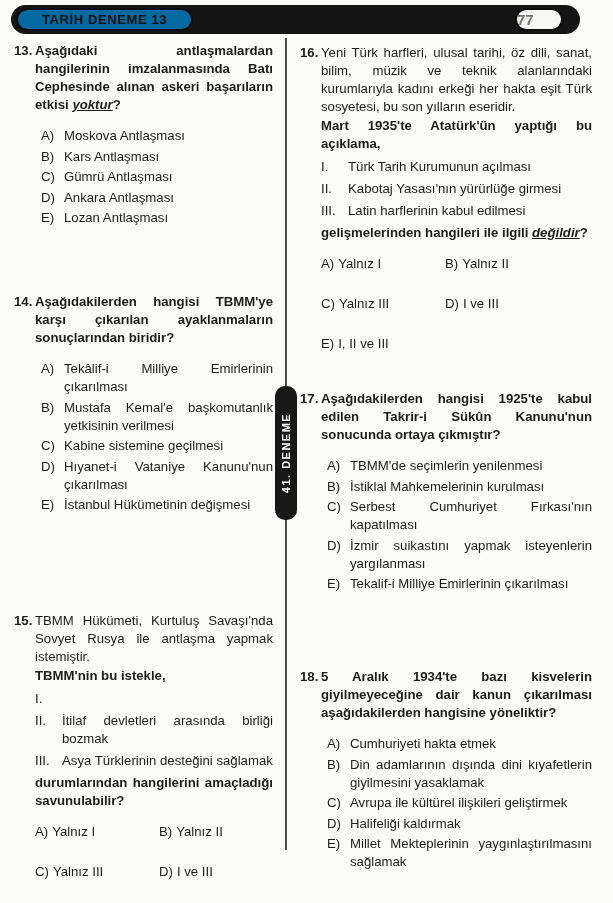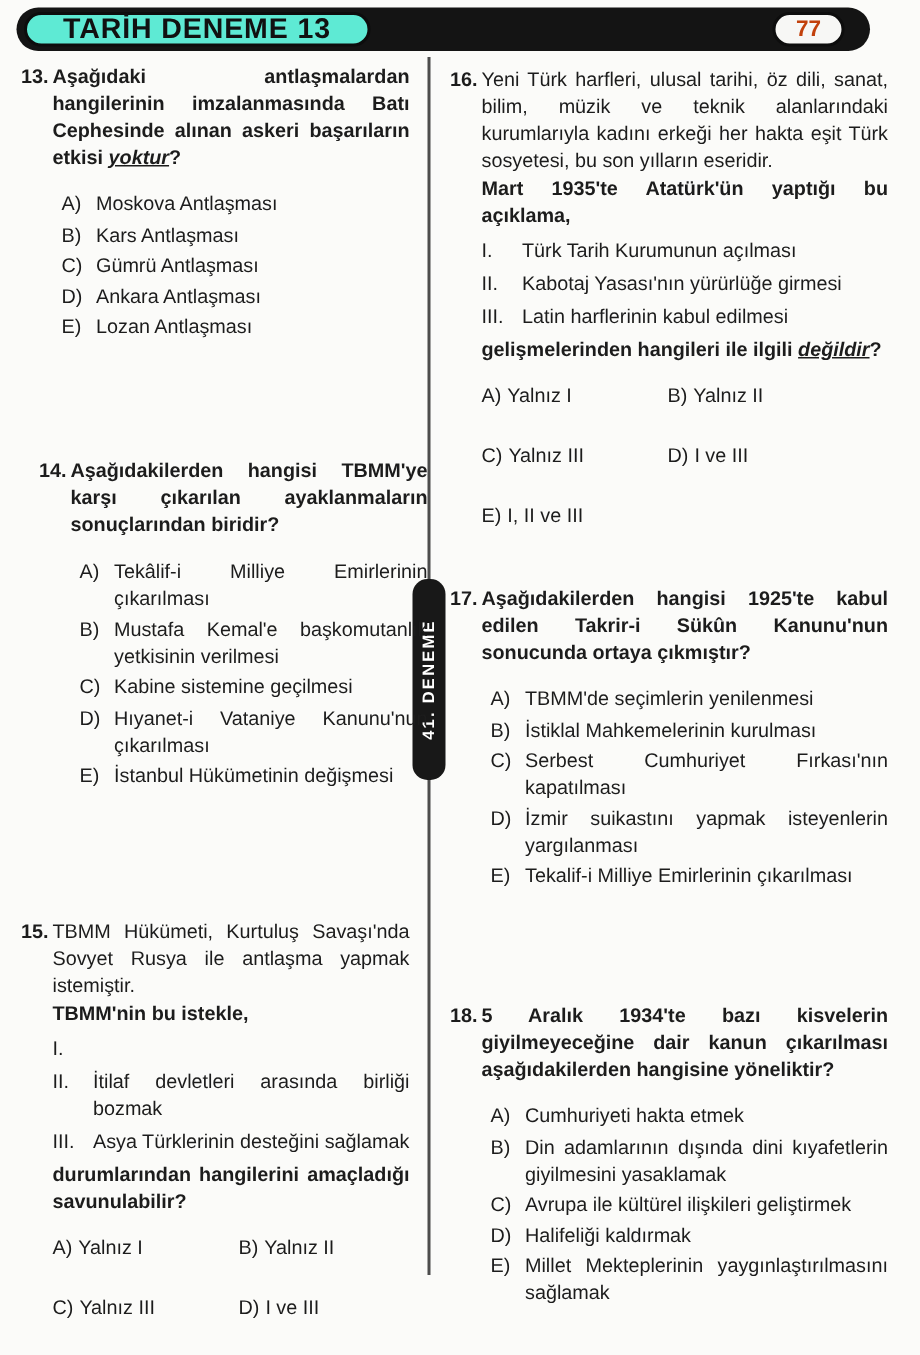--- a/index.html
+++ b/index.html
@@ -12,29 +12,29 @@
     font-size:13.2px;
     overflow:hidden;
   }
   
   .header-bar {
     position:absolute; left:11px; top:5px; width:569px; height:29px;
     background:#141414; border-radius:15px;
   }
   .title-pill {
     position:absolute; left:5px; top:3px; height:23px;
-    background:#5eead4; border:2px solid #0d0d0d; border-radius:13px;
+    background:#0369a1; border:2px solid #0d0d0d; border-radius:13px;
     display:flex; align-items:center; padding:0 24px;
-    font-weight:bold; font-size:19px; letter-spacing:0.6px; color:#111;
+    font-weight:bold; font-size:13px; letter-spacing:0.6px; color:#111;
   }
   .page-pill {
     position:absolute; right:17px; top:3px; height:23px; min-width:48px;
     background:#f7f7f5; border:2px solid #0d0d0d; border-radius:13px;
-    display:flex; align-items:center; justify-content:center;
-    font-weight:bold; font-size:15px; color:#c2410c;
+    display:flex; align-items:center; justify-content:flex-start;
+    font-weight:bold; font-size:15px; color:#737373;
   }
   
   .divider {
     position:absolute; left:285px; top:38px; width:2px; height:812px;
     background:#4d4d4d;
   }
   .side-banner {
     position:absolute; left:275px; top:386px; width:22px; height:134px;
     background:#181818; border-radius:10px;
     display:flex; align-items:center; justify-content:center;
@@ -105,21 +105,21 @@
           <span class="ot">Ankara Antlaşması</span>
         </div>
       <div class="opt">
           <span class="ol">E)</span>
           <span class="ot">Lozan Antlaşması</span>
         </div>
     </div>
   </div>
 </section>
 
-<section class="q" style="left:14px; top:305px; width:259px;margin-left:12px;">
+<section class="q" style="left:14px; top:293px; width:259px;">
   <div class="qnum">14.</div>
   <div class="qc">
     <p class="stem">Aşağıdakilerden hangisi TBMM'ye karşı çıkarılan ayaklanmaların sonuçlarından biridir?</p>
     <div class="opts" style="margin-left:6px;">
       <div class="opt">
           <span class="ol">A)</span>
           <span class="ot">Tekâlif-i Milliye Emirlerinin çıkarılması</span>
         </div>
       <div class="opt">
           <span class="ol">B)</span>

